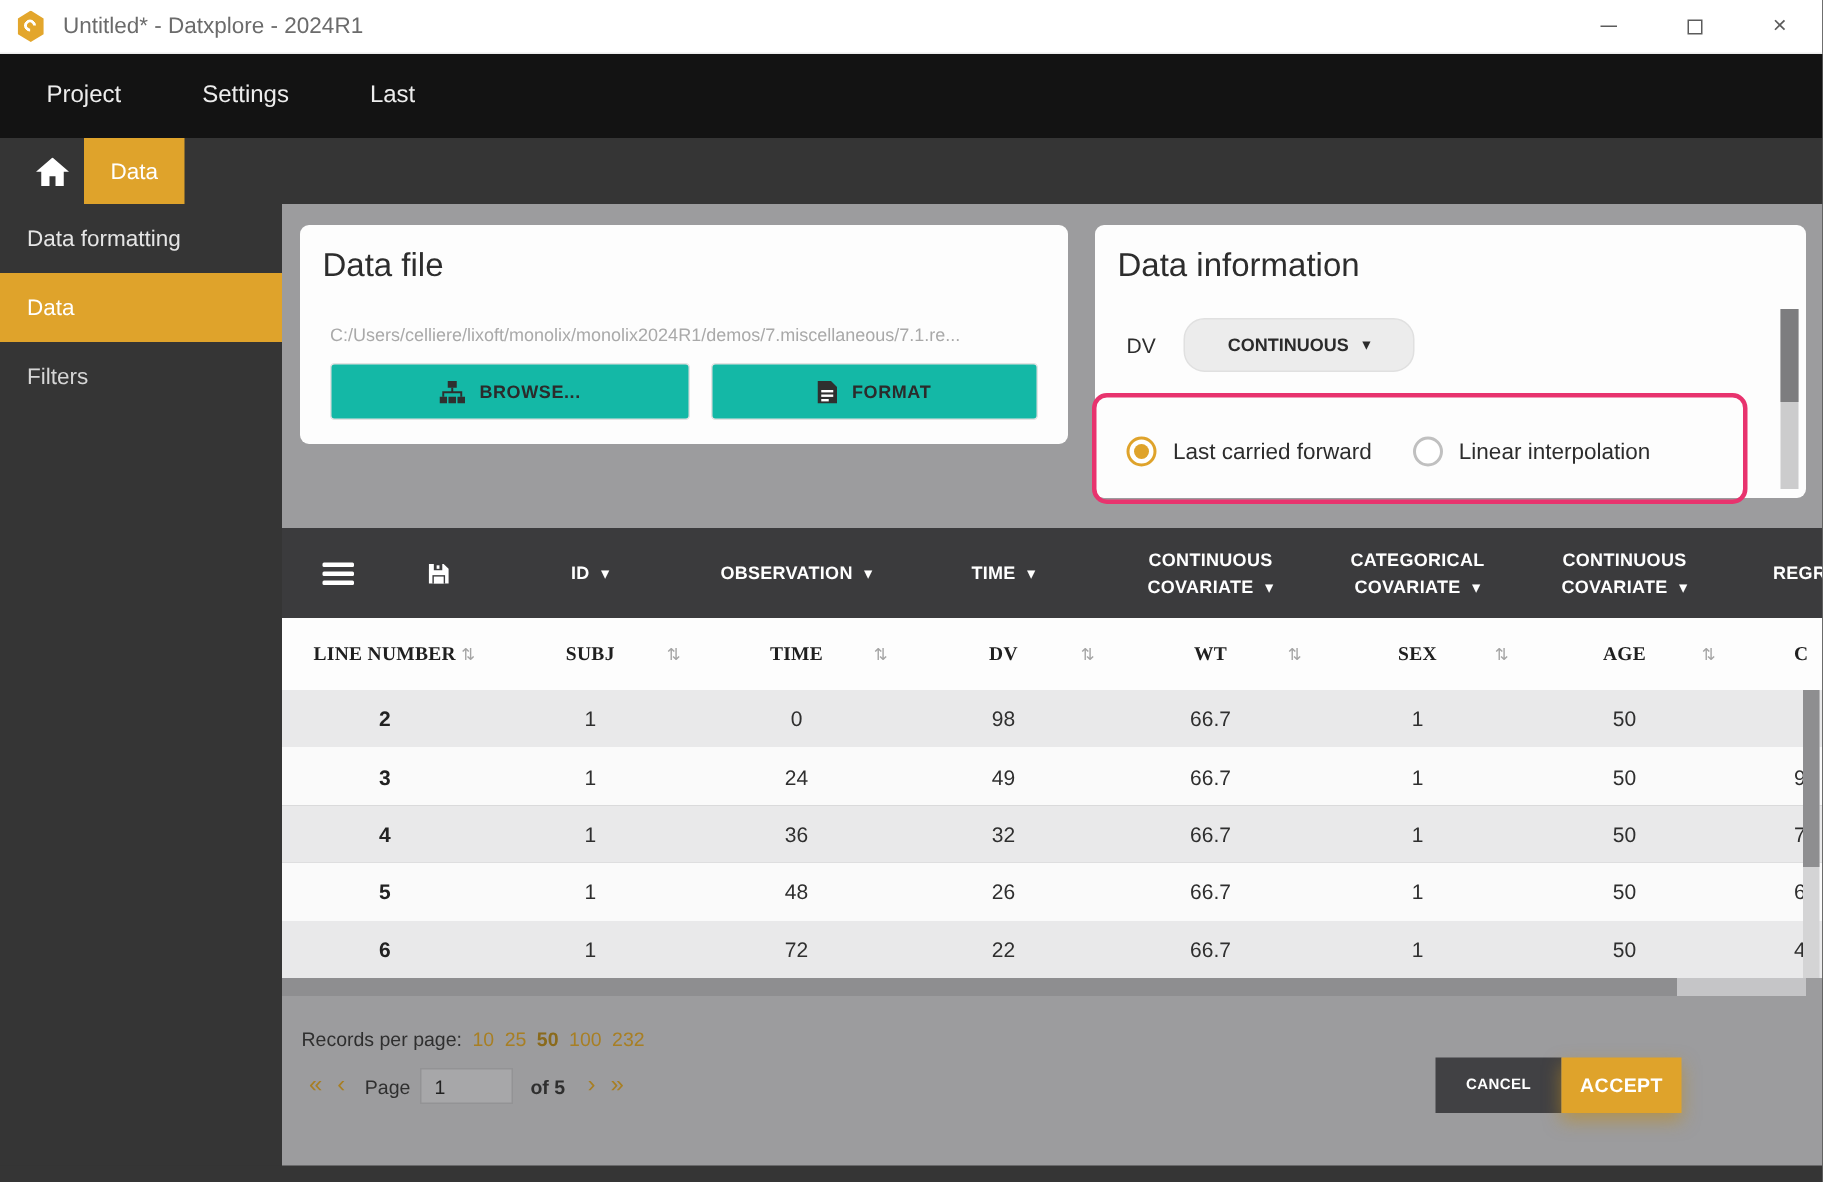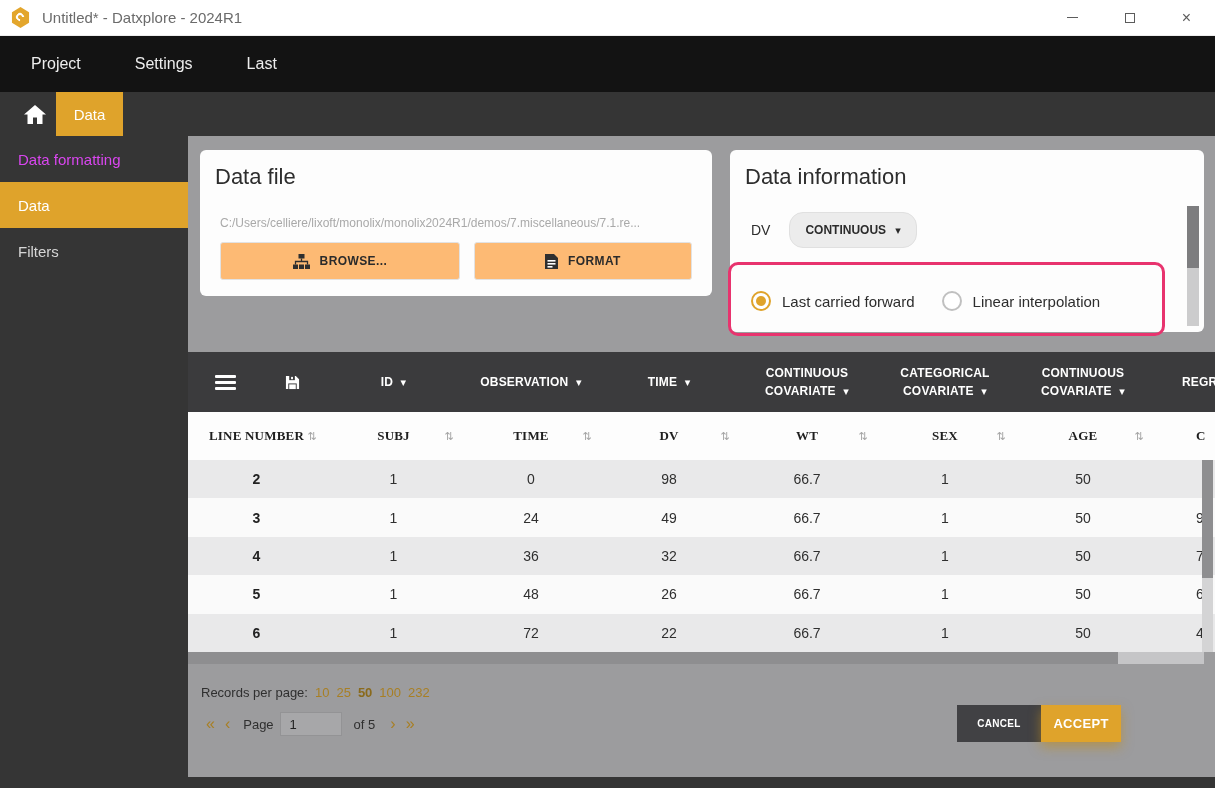--- a/index.html
+++ b/index.html
@@ -21,38 +21,38 @@
   .menubar { position:absolute; top:36px; left:0; width:100%; height:56px; background:#131313; display:flex; align-items:center; z-index:9; }
   .menu-item { padding:0 27px; color:#ededed; font-size:16px; cursor:pointer; }
   .menu-item:first-child { padding-left:31px; }
 
   
   .topstrip { position:absolute; top:92px; left:0; width:100%; height:44px; background:#353535; }
   .home-btn { position:absolute; left:14px; top:0; width:42px; height:44px; display:flex; align-items:center; justify-content:center; cursor:pointer; }
   .data-tab { position:absolute; left:56px; top:0; width:67px; height:44px; background:#dfa32b; color:#fff; font-size:15px; display:flex; align-items:center; justify-content:center; cursor:pointer; }
   .sidebar { position:absolute; top:136px; left:0; width:188px; height:652px; background:#353535; }
   .side-item { height:46px; display:flex; align-items:center; padding-left:18px; font-size:15px; color:#d6d6d6; cursor:pointer; }
-  .side-item.dim { color:#d946ef; }
+  .side-item.dim { color:#e5e5e5; }
   .side-item.active { background:#dfa32b; color:#ffffff; }
 
   
   .content { position:absolute; top:136px; left:188px; width:1027px; height:652px; background:#9c9c9e; overflow:hidden; }
 
   .card { position:absolute; background:#fdfdfd; border-radius:6px; }
   .card-file { left:12px; top:14px; width:512px; height:146px; }
   .card-info { left:542px; top:14px; width:474px; height:182px; }
   .card-title { position:absolute; top:14px; left:15px; font-size:22px; color:#2d2d2d; }
   .file-path { position:absolute; top:66px; left:20px; right:18px; font-size:12px; color:#a9a9a9; white-space:nowrap; overflow:hidden; }
   .file-buttons { position:absolute; top:92px; left:20px; right:20px; display:flex; gap:14px; }
-  .gbtn { flex:1; height:38px; background:#fdba74; border:1px solid #e2e2e2; border-radius:3px; display:flex; align-items:center; justify-content:center; gap:10px; font-size:12px; font-weight:bold; letter-spacing:.4px; color:#2b2b2b; font-family:inherit; cursor:pointer; }
+  .gbtn { flex:1; height:38px; background:#14b8a6; border:1px solid #e2e2e2; border-radius:3px; display:flex; align-items:center; justify-content:center; gap:10px; font-size:12px; font-weight:bold; letter-spacing:.4px; color:#2b2b2b; font-family:inherit; cursor:pointer; }
   .gbtn.browse { flex:1.1; }
 
   .dv-row { position:absolute; top:62px; left:21px; display:flex; align-items:center; gap:19px; }
   .dv-label { font-size:14px; color:#2d2d2d; }
-  .dd-btn { background:#ececec; border:1px solid #e0e0e0; border-radius:14px; padding:10px 15px; font-size:12px; font-weight:bold; color:#2b2b2b; display:flex; align-items:center; gap:9px; font-family:inherit; cursor:pointer; }
+  .dd-btn { background:#ececec; border:1px solid #e0e0e0; border-radius:14px; padding:10px 28px; font-size:12px; font-weight:bold; color:#2b2b2b; display:flex; align-items:center; gap:9px; font-family:inherit; cursor:pointer; }
   .caret { font-size:11px; line-height:1; }
 
   .regressors { position:absolute; top:132px; left:15px; }
   .reg-title { font-size:14px; color:#2d2d2d; margin-left:1px; }
   .reg-options { display:flex; align-items:center; margin-top:9px; }
   .radio { width:20px; height:20px; border-radius:50%; border:2px solid #c0c0c0; background:#fff; display:inline-flex; align-items:center; justify-content:center; margin-left:6px; cursor:pointer; flex:none; }
   .radio.selected { border-color:#dfa32b; }
   .radio .dot { width:10px; height:10px; border-radius:50%; background:#dfa32b; }
   .reg-label { font-size:15px; color:#2d2d2d; margin-left:11px; cursor:pointer; white-space:nowrap; }
   .reg-label.first { margin-right:21px; }
@@ -93,21 +93,21 @@
   .h-thumb { width:930px; height:100%; background:#8e8e90; }
 
   
   .records-line { position:absolute; left:13px; top:549px; font-size:13px; color:#2f2f2f; display:flex; gap:7px; align-items:center; }
   .rec-opt { color:#a87f24; cursor:pointer; }
   .rec-opt.sel { font-weight:bold; color:#8a6a1c; }
   .pager-line { position:absolute; left:13px; top:574px; display:flex; align-items:center; height:28px; }
   .pg-arrow { color:#a87f24; font-size:16px; padding:0 5px; cursor:pointer; }
   .pg-label { color:#2f2f2f; font-size:13px; margin:0 6px 0 8px; }
   .pg-input { width:62px; height:24px; background:#a7a7a9; border:1px solid #939395; color:#222; font-size:13px; padding:0 0 0 9px; font-family:inherit; margin-right:12px; }
-  .pg-of { color:#2f2f2f; font-size:13px; margin-right:10px; }
+  .pg-of { color:#2f2f2f; font-size:13px; margin-right:10px;font-weight:bold; }
   .showing-line { position:absolute; left:13px; top:612px; font-size:13px; color:#4c4c4e; }
   .showing-line b { color:#3c3c3e; }
 
   .action-buttons { position:absolute; right:94px; top:569px; display:flex; }
   .cancel-btn { width:84px; height:37px; background:#414144; color:#fff; border:none; font-weight:bold; font-size:10px; letter-spacing:.3px; font-family:inherit; cursor:pointer; }
   .accept-btn { width:80px; height:37px; background:#dfa32b; color:#fff; border:none; font-weight:bold; font-size:13px; letter-spacing:.3px; font-family:inherit; cursor:pointer; box-shadow:0 5px 12px rgba(190,140,30,.6); }
 
   .footer-strip { position:absolute; bottom:0; left:0; width:100%; height:11px; background:#353535; z-index:8; }
 </style>
 </head>

